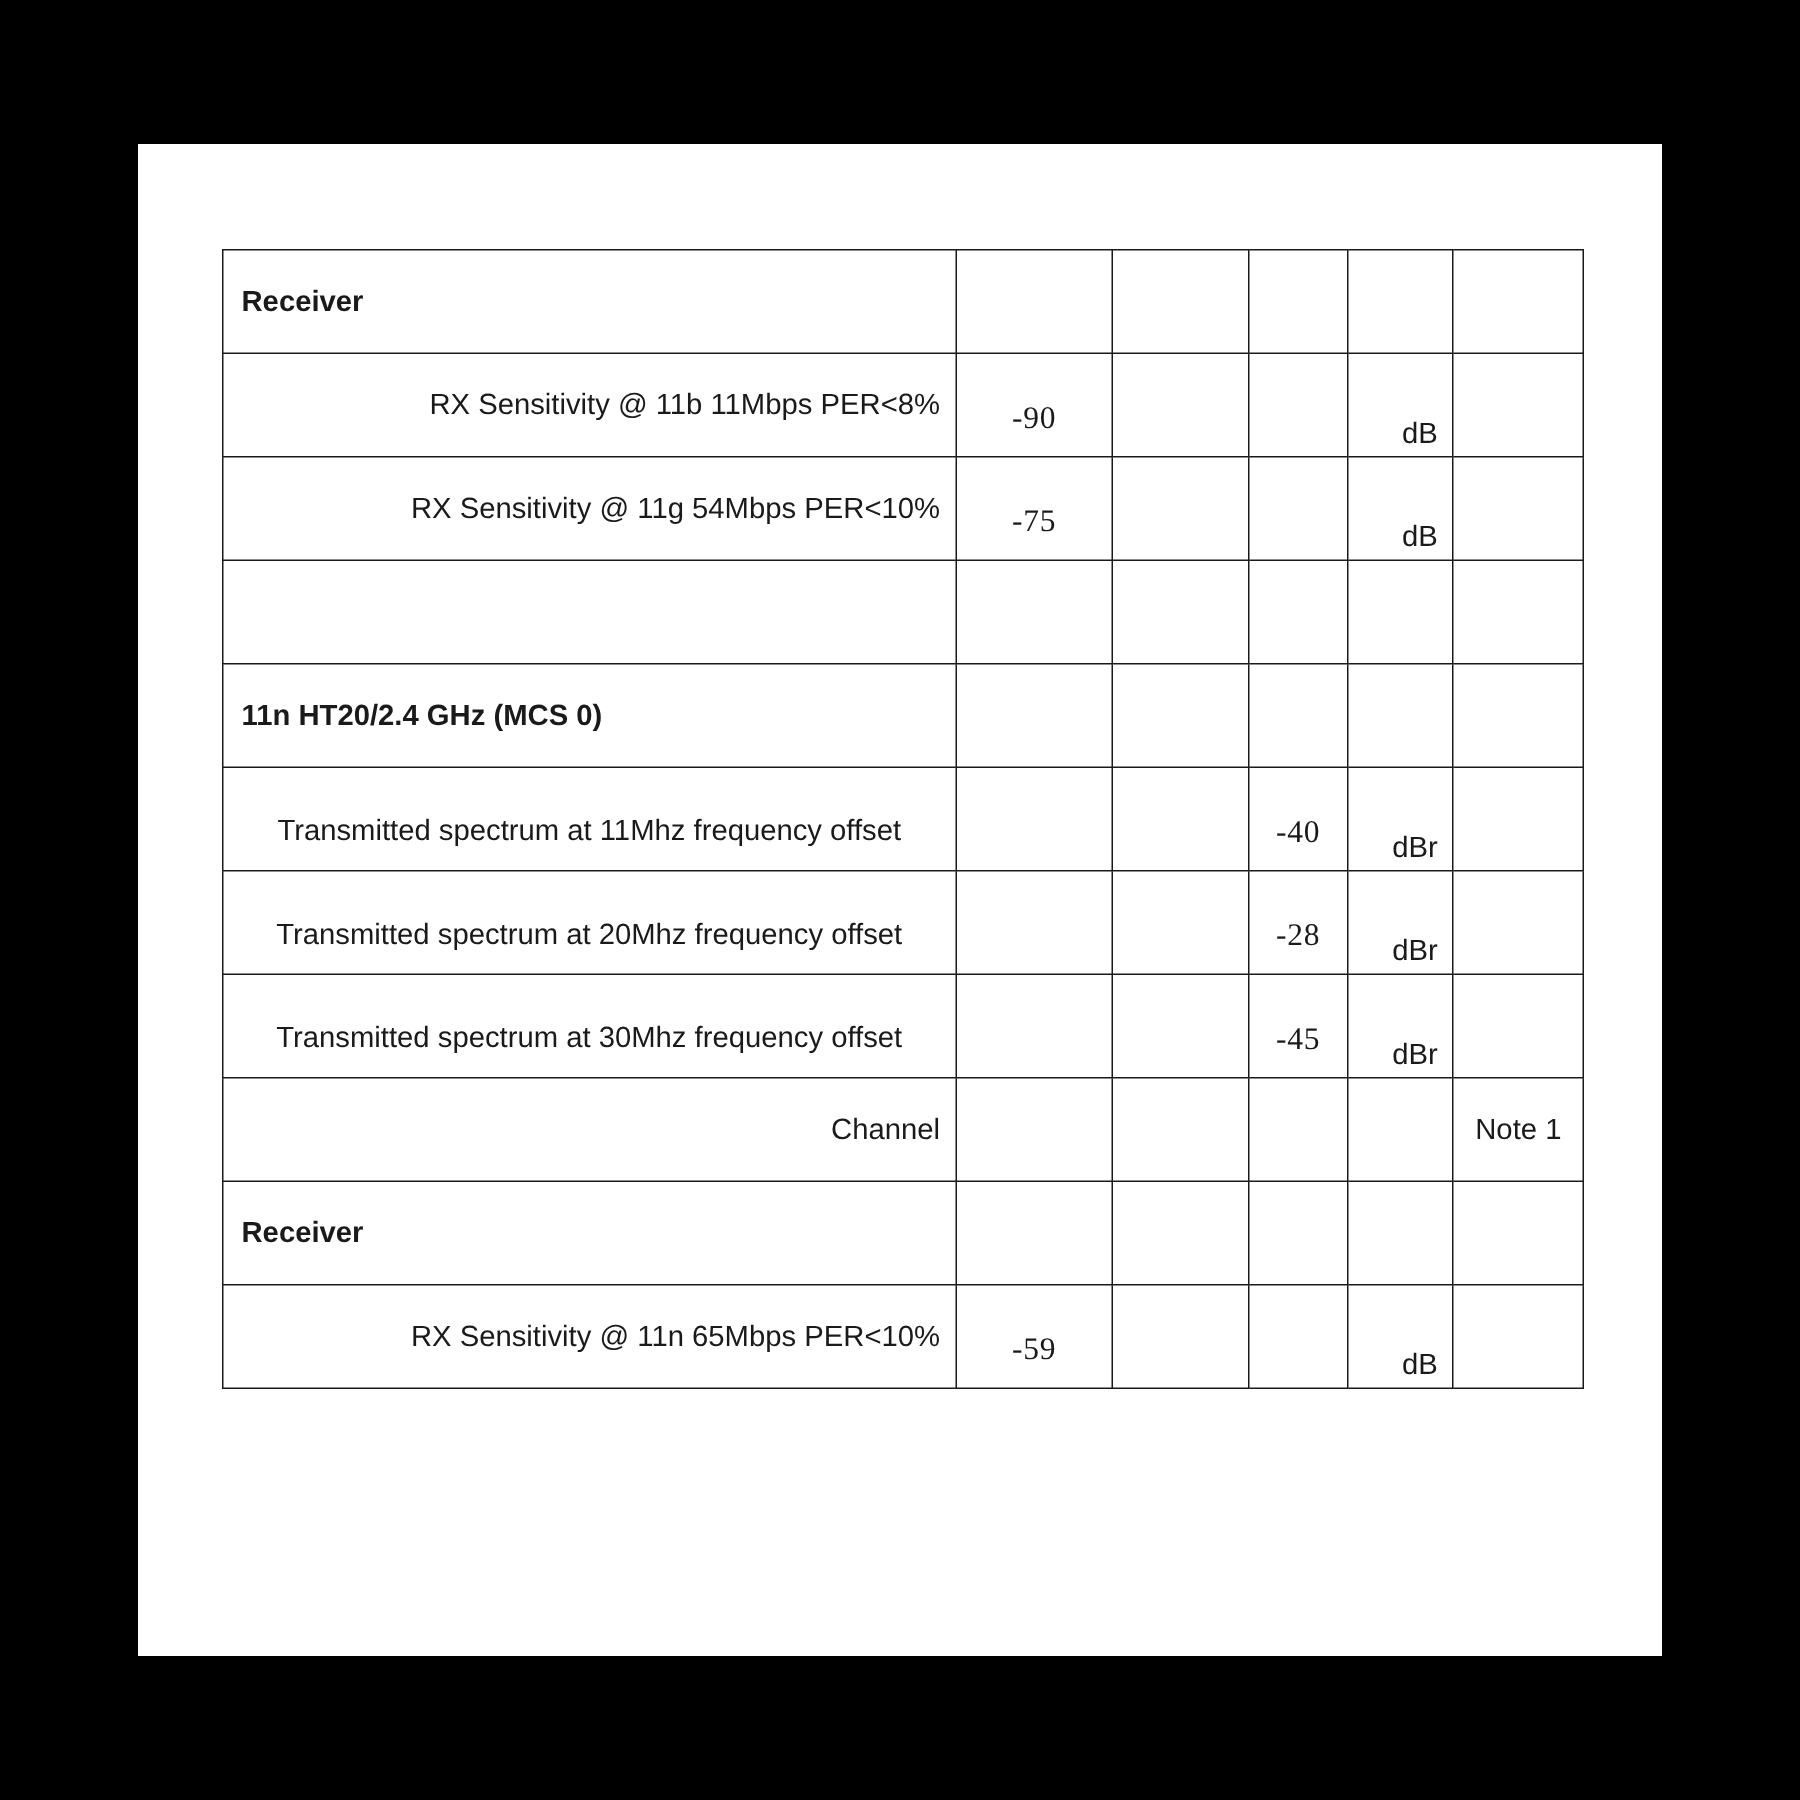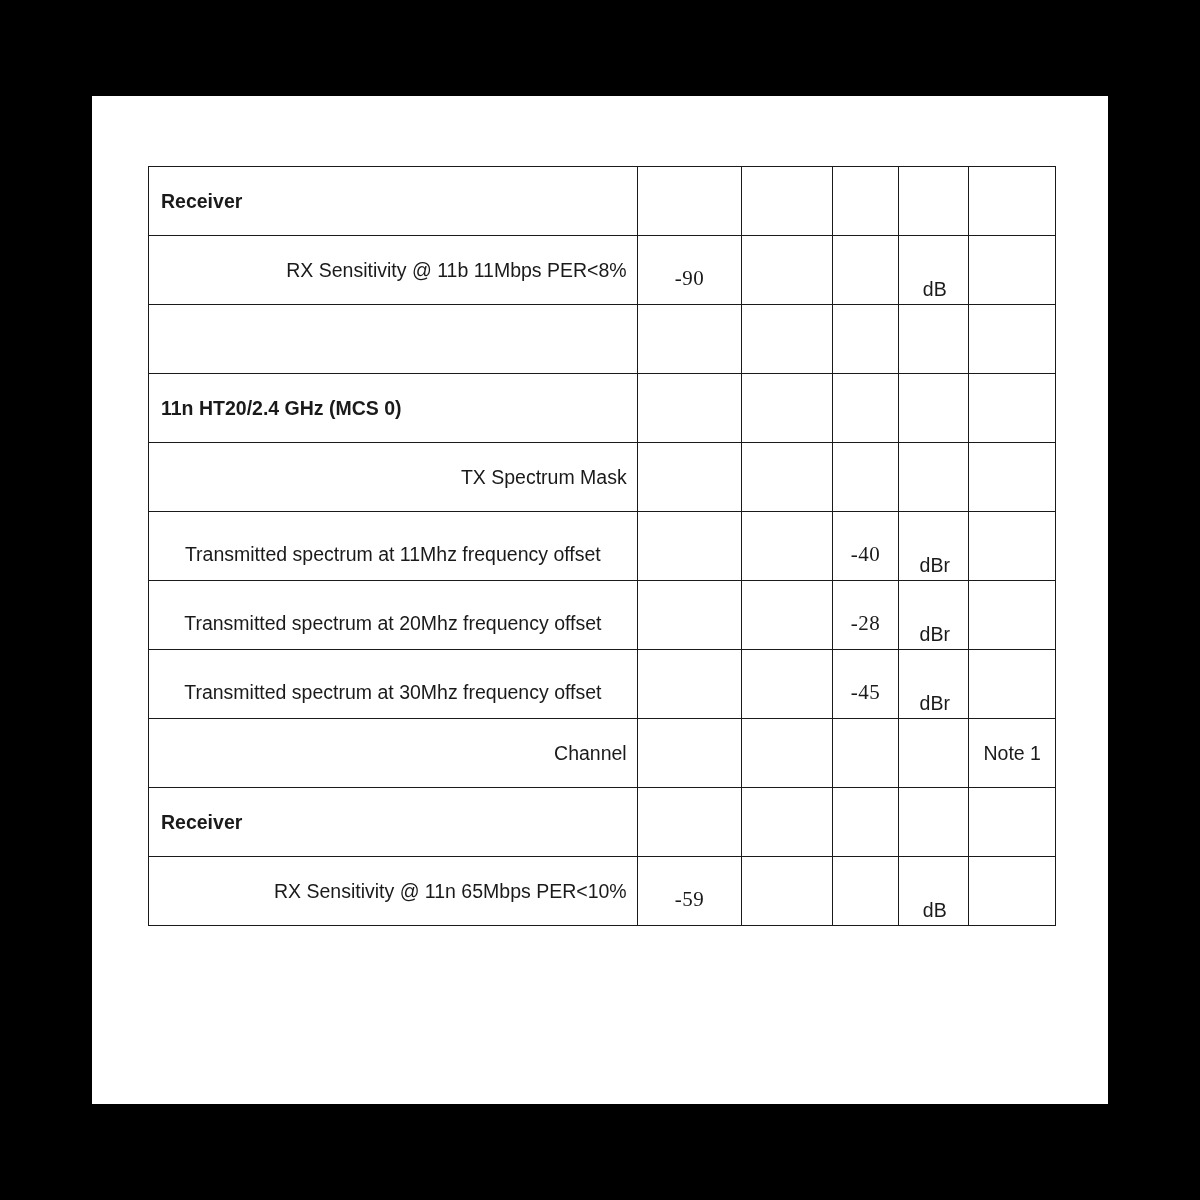--- a/index.html
+++ b/index.html
@@ -56,21 +56,21 @@
   .indent .cell-inner {
     padding-left: 46px;
     text-align: right;
   }
   .num-serif {
     font-family: "Liberation Serif", serif;
     font-size: 21px;
     letter-spacing: 0.5px;
   }
   .unit-cell .cell-inner {
-    text-align: center;
+    text-align: right;
     padding-left: 12px;
     margin-top: 39px;
   }
   .note-cell .cell-inner {
     text-align: center;
     font-weight: normal;
   }
   .row-blank td { height: 68px; }
 </style>
 </head>
@@ -120,20 +120,40 @@
           <td>
             <div class="cell-inner t-center num-serif"></div>
           </td>
           <td class="unit-cell">
             <div class="cell-inner">dB</div>
           </td>
           <td class="note-cell">
             <div class="cell-inner"></div>
           </td>
         </tr>
+        <tr>
+          <td class="indent">
+            <div class="cell-inner ">RX Sensitivity @ 11g 54Mbps PER&lt;10%</div>
+          </td>
+          <td>
+            <div class="cell-inner t-center num-serif">-75</div>
+          </td>
+          <td>
+            <div class="cell-inner t-center num-serif"></div>
+          </td>
+          <td>
+            <div class="cell-inner t-center num-serif"></div>
+          </td>
+          <td class="unit-cell">
+            <div class="cell-inner">dB</div>
+          </td>
+          <td class="note-cell">
+            <div class="cell-inner"></div>
+          </td>
+        </tr>
         <tr class="row-blank">
           <td>
             <div class="cell-inner "></div>
           </td>
           <td>
             <div class="cell-inner t-center num-serif"></div>
           </td>
           <td>
             <div class="cell-inner t-center num-serif"></div>
           </td>
@@ -143,40 +163,20 @@
           <td class="unit-cell">
             <div class="cell-inner"></div>
           </td>
           <td class="note-cell">
             <div class="cell-inner"></div>
           </td>
         </tr>
         <tr>
           <td class="section-head">
             <div class="cell-inner ">11n HT20/2.4 GHz (MCS 0)</div>
-          </td>
-          <td>
-            <div class="cell-inner t-center num-serif"></div>
-          </td>
-          <td>
-            <div class="cell-inner t-center num-serif"></div>
-          </td>
-          <td>
-            <div class="cell-inner t-center num-serif"></div>
-          </td>
-          <td class="unit-cell">
-            <div class="cell-inner"></div>
-          </td>
-          <td class="note-cell">
-            <div class="cell-inner"></div>
-          </td>
-        </tr>
-        <tr>
-          <td class="indent">
-            <div class="cell-inner ">TX Spectrum Mask</div>
           </td>
           <td>
             <div class="cell-inner t-center num-serif"></div>
           </td>
           <td>
             <div class="cell-inner t-center num-serif"></div>
           </td>
           <td>
             <div class="cell-inner t-center num-serif"></div>
           </td>

